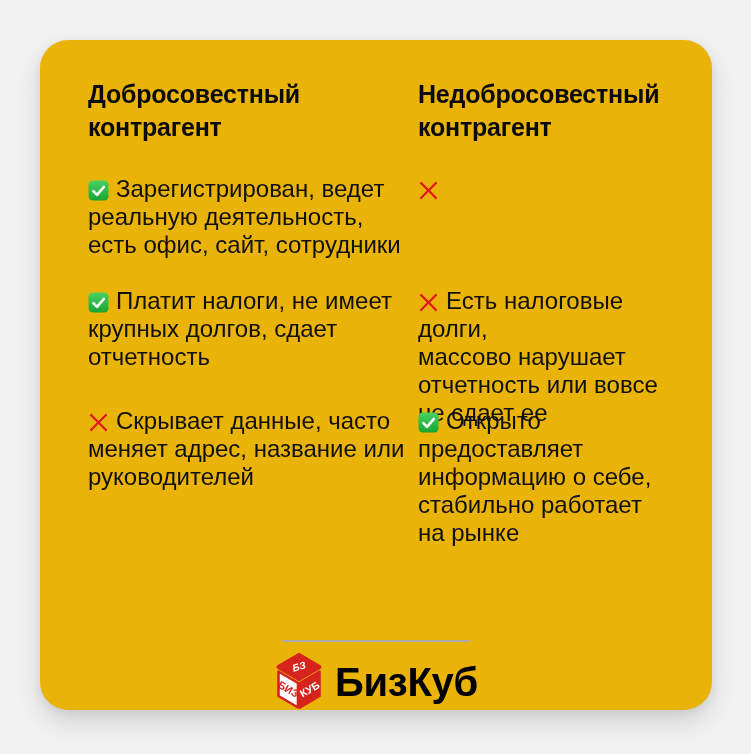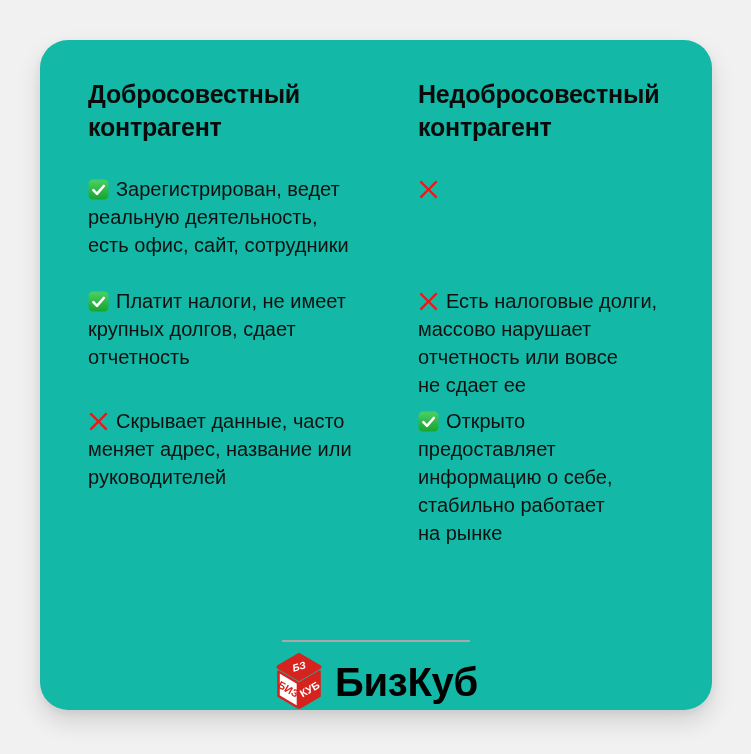--- a/index.html
+++ b/index.html
@@ -11,41 +11,41 @@
     font-family: "Liberation Sans", sans-serif;
     color: #0d0d0d;
     -webkit-font-smoothing: antialiased;
   }
   .stage { position: relative; width: 751px; height: 754px; overflow: hidden; }
   .card {
     position: absolute;
     left: 40px; top: 40px;
     width: 672px; height: 670px;
     box-sizing: border-box;
-    background: #14b8a6;
+    background: #eab308;
     border-radius: 28px;
     box-shadow: 0 12px 24px rgba(0,0,0,0.13), 0 3px 8px rgba(0,0,0,0.06);
     padding: 38px 48px 0 48px;
   }
   .grid {
     display: grid;
     grid-template-columns: 330px 1fr;
     grid-template-rows: 97px 112px 120px 114px 112px;
   }
   .col-title {
     margin: 0;
     font-size: 25px;
     line-height: 33px;
     font-weight: 700;
     letter-spacing: -0.2px;
     white-space: pre-line;
     color: #0a0a0a;
   }
   .item {
-    font-size: 20px;
+    font-size: 24px;
     line-height: 28px;
     color: #101010;
   }
   .item-text { white-space: pre-line; }
   .mark-icon {
     display: inline-block;
     width: 21px; height: 21px;
     vertical-align: -3.5px;
     margin-right: 7px;
   }

